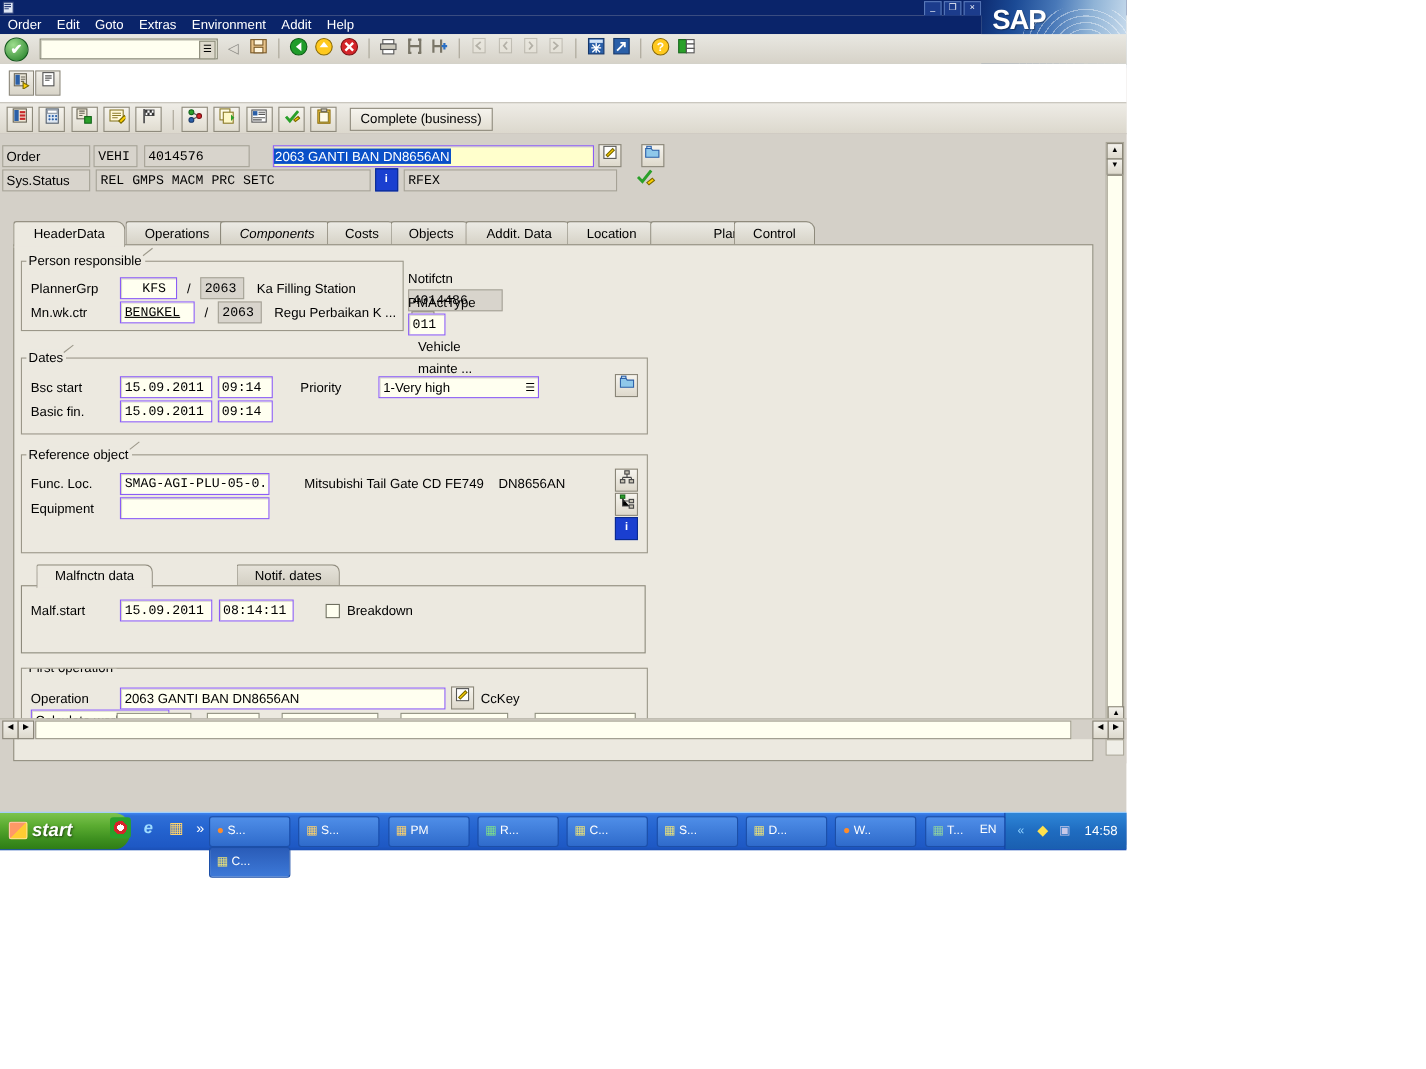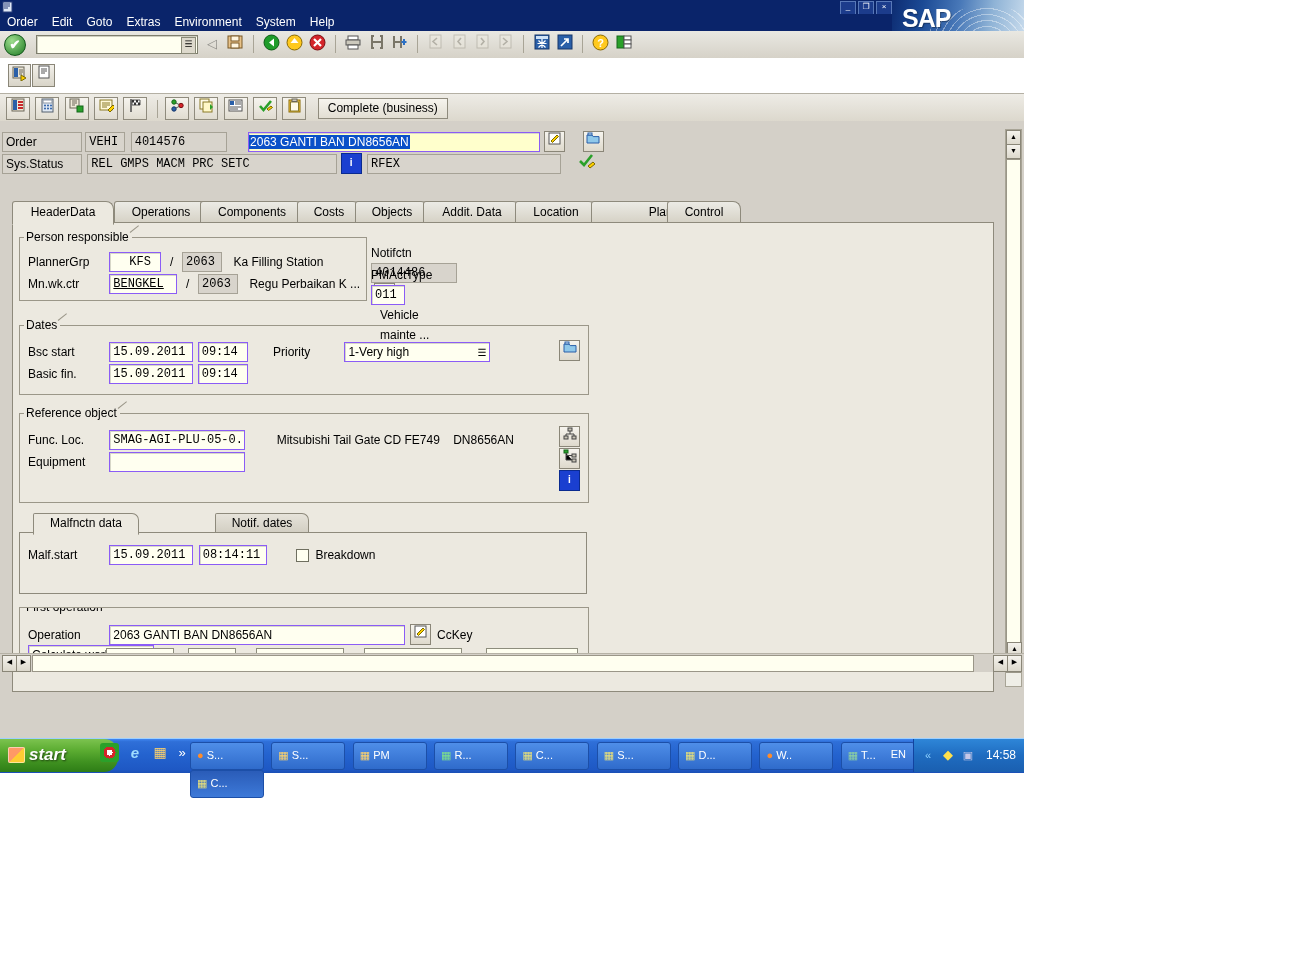--- a/index.html
+++ b/index.html
@@ -132,21 +132,21 @@
       <div class="txt">SAP</div>
     </div>
   </div>
 
   <div class="menubar">
     <div class="mi"><span>Order</span></div>
     <div class="mi"><span>Edit</span></div>
     <div class="mi"><span>Goto</span></div>
     <div class="mi"><span>Extras</span></div>
     <div class="mi"><span>Environment</span></div>
-    <div class="mi"><span>System</span></div>
+    <div class="mi"><span>Addit</span></div>
     <div class="mi"><span>Help</span></div>
   </div>
 
   <div class="systoolbar">
     <div class="okbtn">✔</div>
     <div class="cmdfield">
       <input type="text" placeholder="" style="">
       <div class="cmdarrow">☰</div>
     </div>
     <div class="tgroup">
@@ -388,21 +388,21 @@
               <path d="M1 7 L5 11 L13 1" stroke="#2aa02a" stroke-width="2.6" fill="none"></path>
               <path d="M9 12 l5-4 2 2 -5 4z" fill="#ffd000" stroke="#7a6a00"></path>
             </svg>
         </span>
       </div>
     </div>
 
     <div class="tabstrip">
       <div class="tab active" style="left:0px;width:100px;">HeaderData</div>
       <div class="tab" style="left:102px;width:92px;">Operations</div>
-      <div class="tab" style="left:188px;width:102px;">Components</div>
+      <div class="tab" style="left:188px;width:102px;font-style:italic;">Components</div>
       <div class="tab" style="left:285px;width:62px;">Costs</div>
       <div class="tab" style="left:343px;width:72px;">Objects</div>
       <div class="tab" style="left:411px;width:96px;">Addit. Data</div>
       <div class="tab" style="left:503px;width:80px;">Location</div>
       <div class="tab" style="left:579px;width:80px;padding-left:40px;">Planning</div>
       <div class="tab" style="left:655px;width:72px;">Control</div>
     </div>
 
     <div class="tabbody">
 

